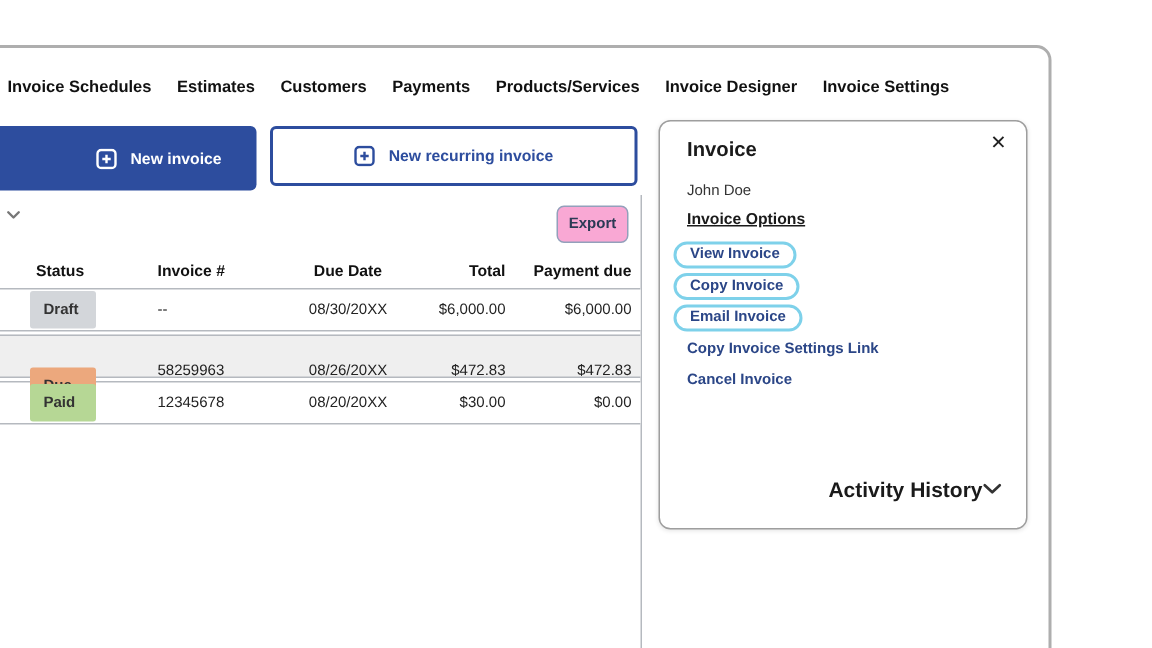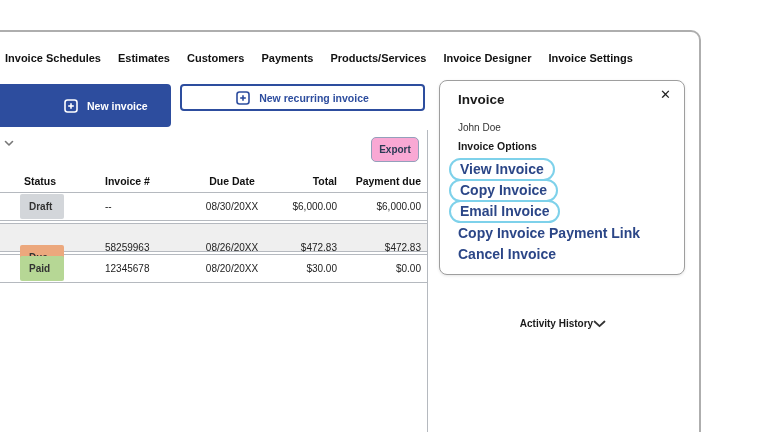--- a/index.html
+++ b/index.html
@@ -14,21 +14,21 @@
   
   .nav { position:absolute; left:43px; top:20px; display:flex; gap:17px;
          font-size:11px; font-weight:bold; color:#111; white-space:nowrap; }
   .nav span { cursor:pointer; }
 
   
   .btn-new { position:absolute; left:0; top:52px; width:209px; height:43px;
              background:#2d4d9e; border-radius:4px; color:#fff; display:flex;
              align-items:center; gap:9px; padding-left:102px; font-size:10.5px;
              font-weight:bold; cursor:pointer; }
-  .btn-recurring { position:absolute; left:218px; top:52px; width:245px; height:27px;
+  .btn-recurring { position:absolute; left:218px; top:52px; width:245px; height:40px;
              background:#fff; border:2px solid #2d4d9e; border-radius:4px;
              color:#2d4d9e; display:flex; align-items:center; justify-content:center;
              gap:9px; font-size:10.5px; font-weight:bold; cursor:pointer; }
   .plus-ic { display:inline-flex; }
 
   
   .left-pane { position:absolute; left:0; top:98px; width:466px; height:342px;
                border-right:1px solid #b5b9bf; }
   .caret-btn { position:absolute; left:42px; top:10px; cursor:pointer; line-height:0; }
   .btn-export { position:absolute; right:8px; top:7px; width:48px; height:25px;
@@ -47,40 +47,40 @@
 
   .tbody { position:absolute; top:62px; left:0; right:0; }
   .trow { height:29px; border-top:1px solid #b5b9bf; border-bottom:1px solid #b5b9bf;
           margin-bottom:2px; background:#fff; font-size:10px; color:#222; cursor:pointer; }
   .trow.alt { background:#efefef; }
   .badge { display:inline-block; width:44px; height:25px; line-height:25px;
            padding-left:9px; font-weight:bold; font-size:10px; border-radius:2px;
            color:#333; }
 
   
-  .panel { position:absolute; left:477px; top:48px; width:246px; height:195px;
+  .panel { position:absolute; left:477px; top:48px; width:246px; height:273px;
            background:#fff; border:1.5px solid #9e9e9e; border-radius:8px;
            box-shadow:0 1px 3px rgba(0,0,0,.10); }
   .panel-title { position:absolute; left:18px; top:11px; font-size:13.5px;
                  font-weight:bold; color:#1a1a1a; }
   .panel-close { position:absolute; right:13px; top:6px; font-size:13px; color:#222;
                  cursor:pointer; line-height:1.2; }
   .panel-customer { position:absolute; left:18px; top:41px; font-size:10px; color:#333; }
   .panel-options-heading { position:absolute; left:18px; top:59px; font-size:10.5px;
-                 font-weight:bold; color:#1a1a1a; }
+                 font-weight:bold; color:#1a1a1a;text-decoration:underline; }
   .options { position:absolute; left:18px; top:78px; display:flex;
              flex-direction:column; }
-  .opt { height:21px; display:flex; align-items:center; font-size:14px;
+  .opt { height:21px; display:flex; align-items:center; font-size:10px;
          font-weight:600; color:#2b4687; cursor:pointer; white-space:nowrap; }
   .opt > span { display:inline-block; }
   .opt > span.pill { border:2.5px solid #7ed1ea; border-radius:13px;
                      padding:1px 9px 2px 9px; margin-left:-9px; background:#fff; }
   .activity { position:absolute; left:18px; top:237px; right:16px; display:flex;
-              justify-content:center; align-items:center; font-weight:bold;
-              font-size:10px; color:#1a1a1a; cursor:pointer; }
+              justify-content:flex-end; align-items:center; font-weight:bold;
+              font-size:14px; color:#1a1a1a; cursor:pointer; }
 </style>
 </head>
 <body>
 
 <div class="frame">
 
   <div class="nav">
     <span>Invoice Schedules</span>
     <span>Estimates</span>
     <span>Customers</span>
@@ -165,21 +165,21 @@
       <div class="opt">
           <span class="pill">View Invoice</span>
         </div>
       <div class="opt">
           <span class="pill">Copy Invoice</span>
         </div>
       <div class="opt">
           <span class="pill">Email Invoice</span>
         </div>
       <div class="opt">
-          <span>Copy Invoice Payment Link</span>
+          <span>Copy Invoice Settings Link</span>
         </div>
       <div class="opt">
           <span>Cancel Invoice</span>
         </div>
     </div>
 
     <div class="activity">
       <span>Activity History</span>
       <span style="line-height:0;">
         <svg width="13" height="8" viewBox="0 0 13 8">

